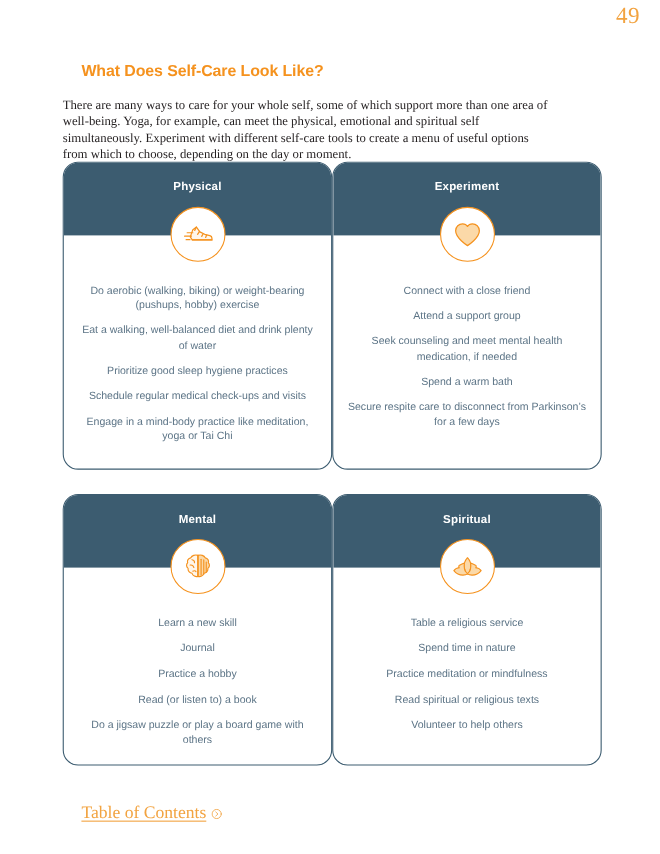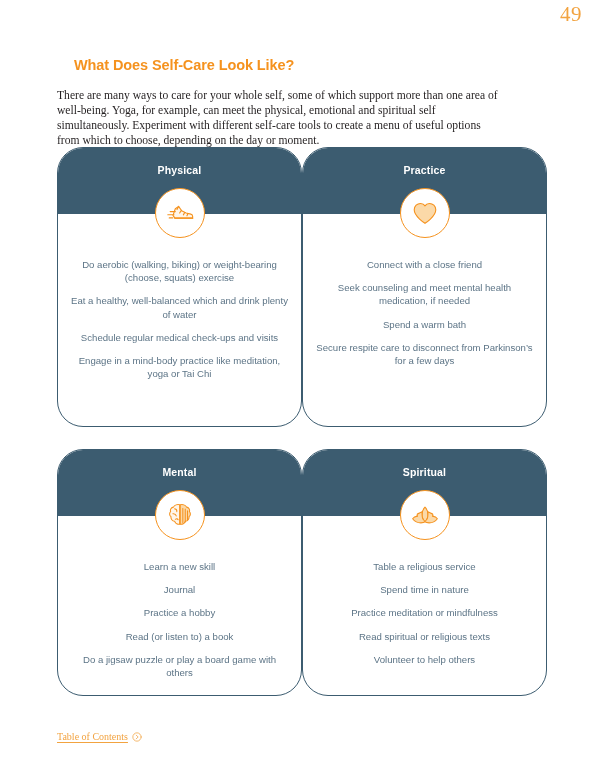--- a/index.html
+++ b/index.html
@@ -69,21 +69,21 @@
     justify-content: space-between;
   }
   .card-row + .card-row {
     margin-top: 22px;
   }
 
   .card {
     width: 252px;
     box-sizing: border-box;
     border: 1px solid #3C5C70;
-    border-radius: 26px;
+    border-radius: 14px;
     background: #ffffff;
     overflow: hidden;
     position: relative;
   }
   .card.tall { height: 280px; }
   .card.short { height: 247px; }
 
   .card-head {
     height: 66px;
     background: #3C5C70;
@@ -127,28 +127,28 @@
     color: #5C7486;
     font-size: 9.6px;
     line-height: 13.2px;
     margin-bottom: 10px;
   }
   .card-item:last-child { margin-bottom: 0; }
 
   
   .toc-link {
     position: absolute;
-    left: 57px;
+    left: 74px;
     top: 731px;
     display: flex;
     align-items: center;
     gap: 4px;
     color: #F2A340;
     font-family: "Liberation Serif", serif;
-    font-size: 10px;
+    font-size: 16px;
     text-decoration: none;
   }
   .toc-label {
     text-decoration: underline;
     text-underline-offset: 1.5px;
   }
   .toc-arrow {
     display: inline-flex;
     width: 10px;
     height: 10px;
@@ -180,38 +180,40 @@
             <path d="M17.5 13.2 L15.6 16"></path>
             <path d="M21 15.5 L19.6 18"></path>
             <path d="M24.4 16.7 L23.4 19"></path>
             <path d="M10.5 21.5 L29.5 21.5"></path>
             <path d="M5.5 14.5 L11 14.5"></path>
             <path d="M3 17.8 L9.6 17.8"></path>
             <path d="M4.5 21.2 L8.2 21.2"></path>
           </svg>
         </div>
         <div class="card-body">
-          <div class="card-item">Do aerobic (walking, biking) or weight-bearing (choose, squats) exercise</div>
-          <div class="card-item">Eat a healthy, well-balanced which and drink plenty of water</div>
+          <div class="card-item">Do aerobic (walking, biking) or weight-bearing (pushups, hobby) exercise</div>
+          <div class="card-item">Eat a walking, well-balanced diet and drink plenty of water</div>
+          <div class="card-item">Prioritize good sleep hygiene practices</div>
           <div class="card-item">Schedule regular medical check-ups and visits</div>
           <div class="card-item">Engage in a mind-body practice like meditation, yoga or Tai Chi</div>
         </div>
       </div>
 
       <div class="card tall">
         <div class="card-head">
-          <div class="card-title">Practice</div>
+          <div class="card-title">Experiment</div>
         </div>
         <div class="icon-badge">
           <svg width="30" height="30" viewBox="0 0 32 32" fill="none" stroke="#F5921E" stroke-width="1.2" stroke-linecap="round" stroke-linejoin="round">
             <path d="M16 27 C16 27 4.5 19.8 4.5 12.6 C4.5 8.6 7.7 5.8 11.2 5.8 C13.5 5.8 15.2 7 16 8.4 C16.8 7 18.5 5.8 20.8 5.8 C24.3 5.8 27.5 8.6 27.5 12.6 C27.5 19.8 16 27 16 27 Z" fill="#FBD9A8"></path>
           </svg>
         </div>
         <div class="card-body">
           <div class="card-item">Connect with a close friend</div>
+          <div class="card-item">Attend a support group</div>
           <div class="card-item">Seek counseling and meet mental health medication, if needed</div>
           <div class="card-item">Spend a warm bath</div>
           <div class="card-item">Secure respite care to disconnect from Parkinson’s for a few days</div>
         </div>
       </div>
 
     </div>
 
     <div class="card-row">
 

